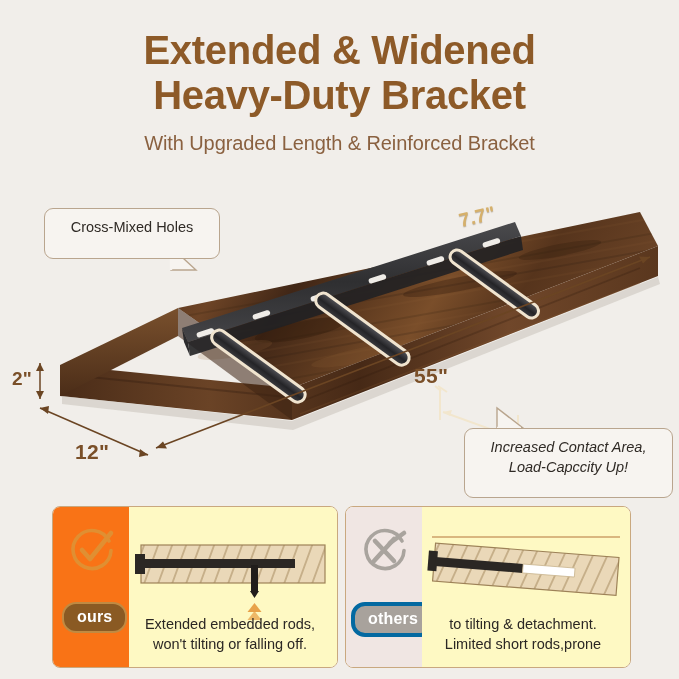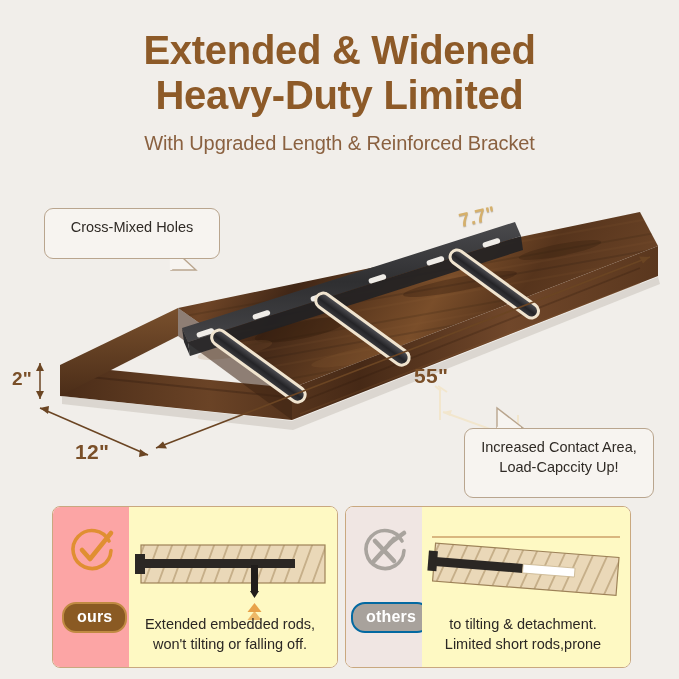--- a/index.html
+++ b/index.html
@@ -66,52 +66,52 @@
   #dim-2{left:12px;top:368px;font-size:19px;}
   #dim-77{left:459px;top:206px;color:#d6b06a;font-size:19px;
           transform:rotate(-13deg);text-shadow:0 1px 1px rgba(90,60,20,.35);}
 
   
   .cmp{position:absolute;top:506px;width:284px;height:160px;
        border:1.3px solid #c9a87f;border-radius:8px;overflow:hidden;background:#ffffff;}
   #cmp-ours{left:52px;}
   #cmp-others{left:345px;}
   .cmp-left{position:absolute;left:0;top:0;width:76px;height:100%;}
-  #cmp-ours .cmp-left{background:#fca5a5;}
+  #cmp-ours .cmp-left{background:#f97316;}
   #cmp-others .cmp-left{background:#f0e6e3;}
   .cmp-right{position:absolute;left:76px;top:0;right:0;bottom:0;background:#fef9c3;}
 
   .badge{
     position:absolute;left:9px;top:95px;
     border-radius:14px;
     font-size:16px;font-weight:bold;color:#fff;
     padding:4px 13px 5px;
     box-sizing:border-box;
     letter-spacing:0.2px;
   }
   #badge-ours{background:#8a5a23;border:2px solid #c08a42;}
-  #badge-others{background:#a8a29c;border:2px solid #0369a1;left:5px;}
+  #badge-others{background:#a8a29c;border:4px solid #0369a1;left:5px;}
 
   .cmp-cap{
     position:absolute;left:0;right:6px;bottom:13px;
     text-align:center;color:#2b2724;
     font-size:14.5px;line-height:1.38;
   }
 
   .icon-wrap{position:absolute;left:14px;top:18px;width:50px;height:50px;}
 </style>
 </head>
 <body>
 
 <div id="stage">
 
   <div class="hdr">
     <h1>
       <span>Extended &amp; Widened</span><br>
-      <span>Heavy-Duty Limited</span>
+      <span>Heavy-Duty Bracket</span>
     </h1>
     <div class="sub">With Upgraded Length &amp; Reinforced Bracket</div>
   </div>
 
   <div class="hero">
 
     <svg class="shelf" viewBox="0 0 679 320">
       <defs>
         <linearGradient id="gTop" x1="0" y1="0" x2="1" y2="0.25">
           <stop offset="0" stop-color="#51301a"></stop>
@@ -241,21 +241,21 @@
       <g>
         <path d="M497,248 L497,228 L523,248 Z" fill="#f7f4f0" stroke="#b9a58e" stroke-width="1.4"></path>
         <path d="M497,248 L521,248" stroke="#f7f4f0" stroke-width="2.4"></path>
       </g>
     </svg>
 
     <div class="bubble" id="bubble-holes" style="left:44px;top:28px;">
       <div>Cross-Mixed Holes</div>
     </div>
 
-    <div class="bubble" id="bubble-contact" style="left:464px;top:248px;width:190px;">
+    <div class="bubble" id="bubble-contact" style="left:464px;top:248px;width:209px;font-style:italic;">
       <div>Increased Contact Area,</div>
       <div>Load-Capccity Up!</div>
     </div>
 
     <div class="dim" id="dim-55" style="left:414px;top:184px;">55"</div>
     <div class="dim" id="dim-12" style="left:75px;top:260px;">12"</div>
     <div class="dim" id="dim-2" style="left:12px;top:188px;">2"</div>
     <div class="dim" id="dim-77" style="left:459px;top:26px;">7.7"</div>
   </div>
 

